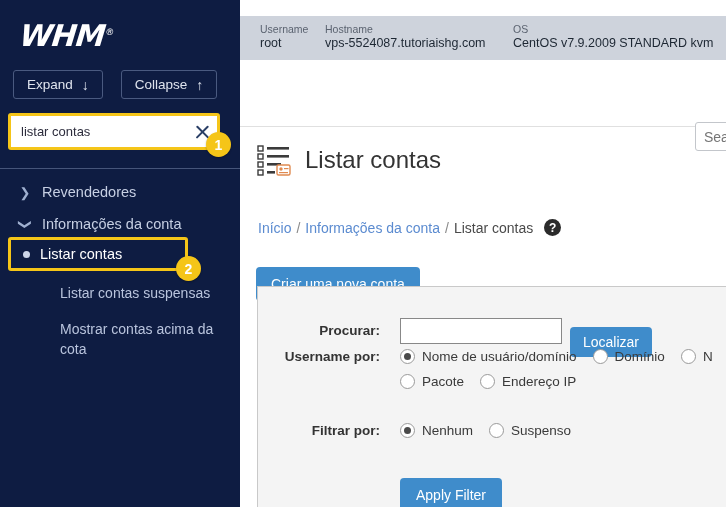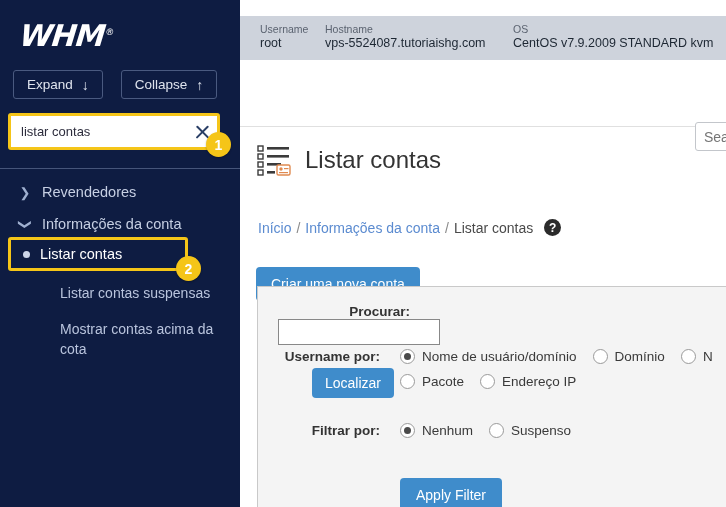--- a/index.html
+++ b/index.html
@@ -298,21 +298,21 @@
     align-items: center;
   }
   .form-label {
     font-size: 13.5px;
     font-weight: bold;
     color: #333333;
     text-align: right;
     width: 122px;
     flex: none;
   }
-  #row-procurar { left: 0; top: 17px; flex-direction: column; }
+  #row-procurar { left: 0; top: 17px; }
   .text-field {
     margin-left: 20px;
     width: 162px; height: 26px;
     border: 1px solid #888888;
     background: #ffffff;
     box-sizing: border-box;
     outline: none;
     font-size: 13px;
     padding: 0 6px;
     font-family: "Liberation Sans", sans-serif;

